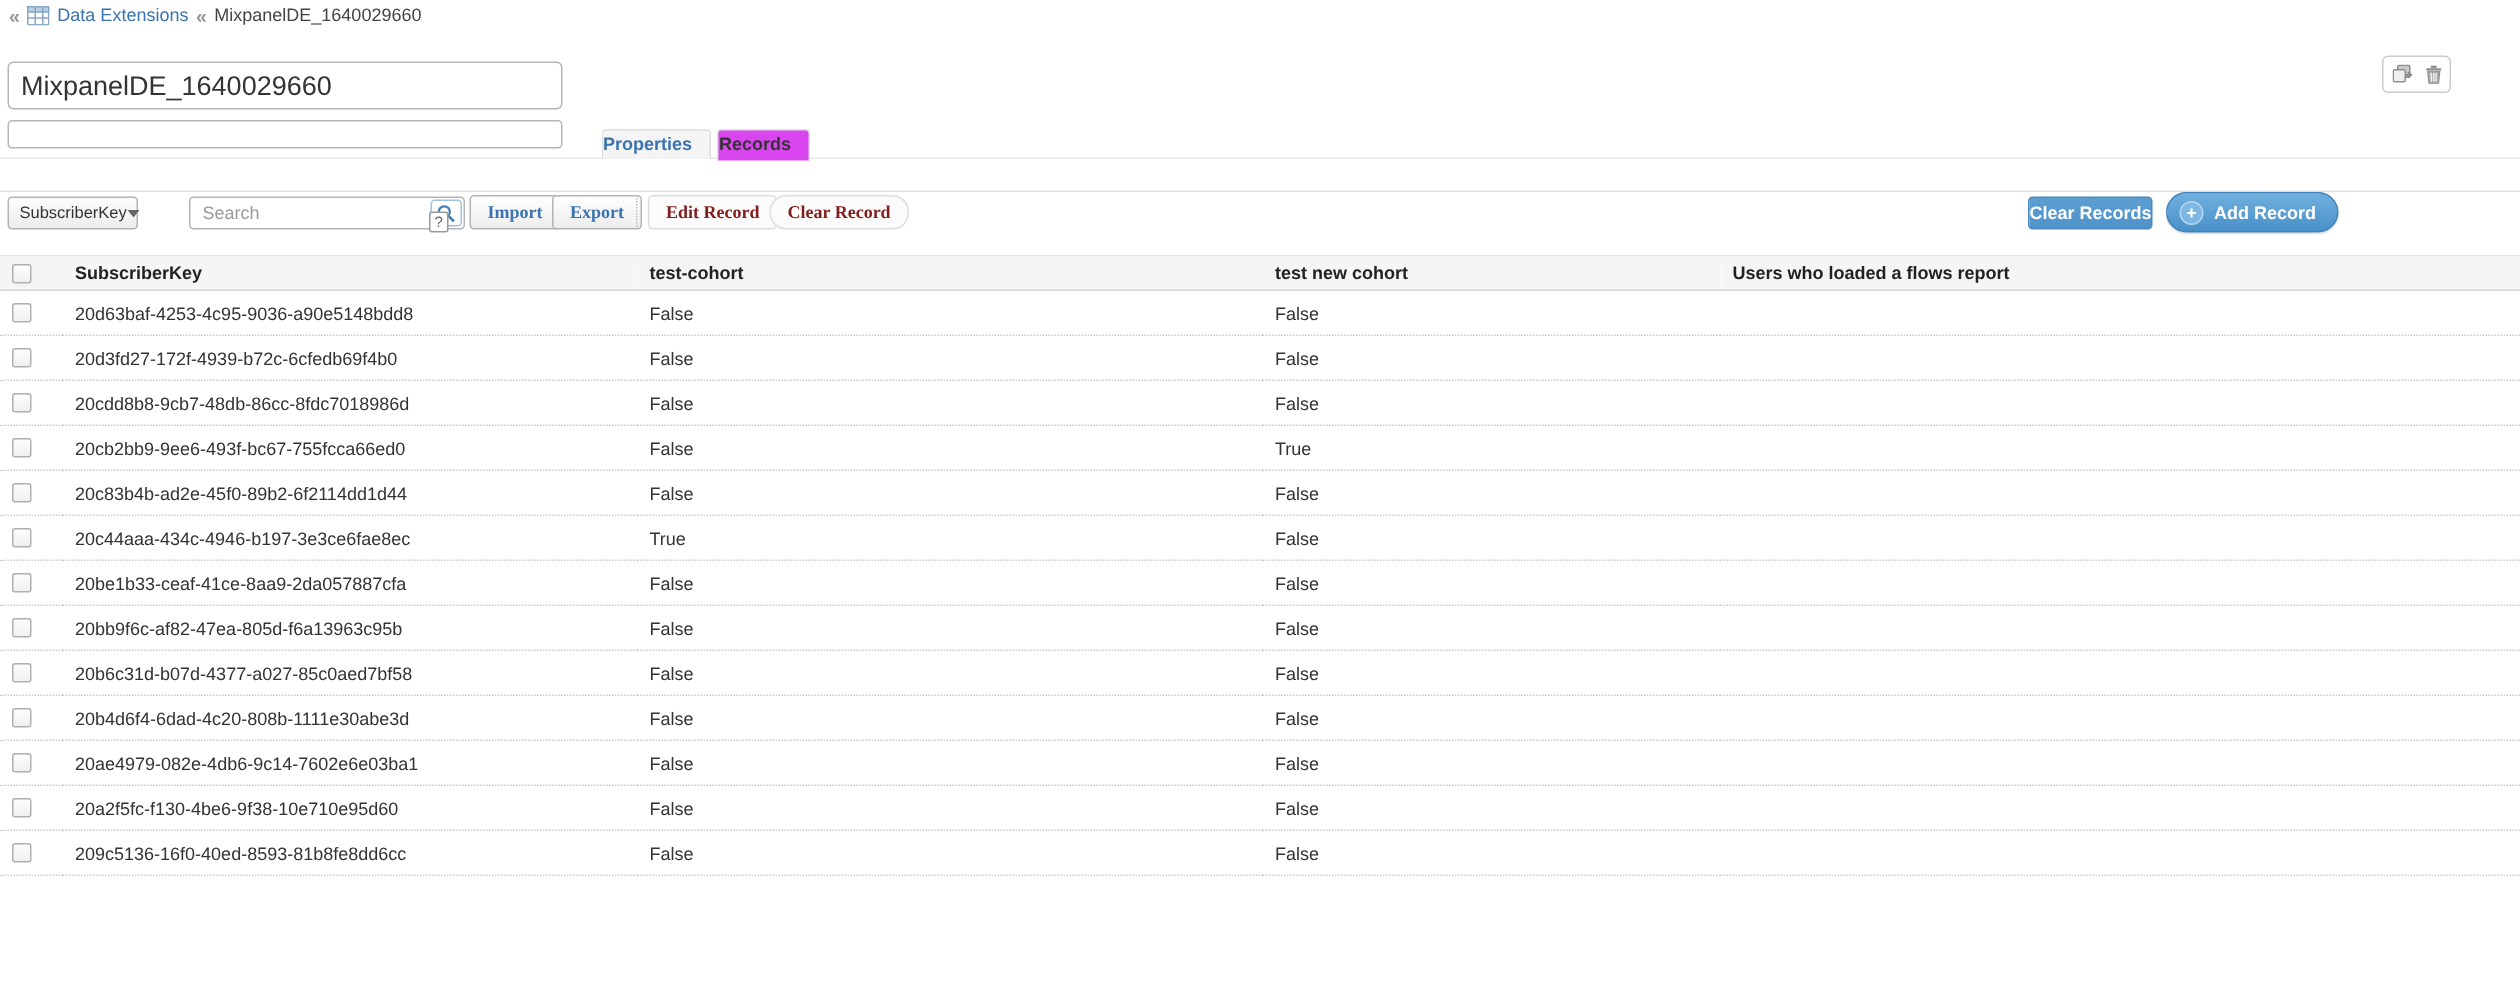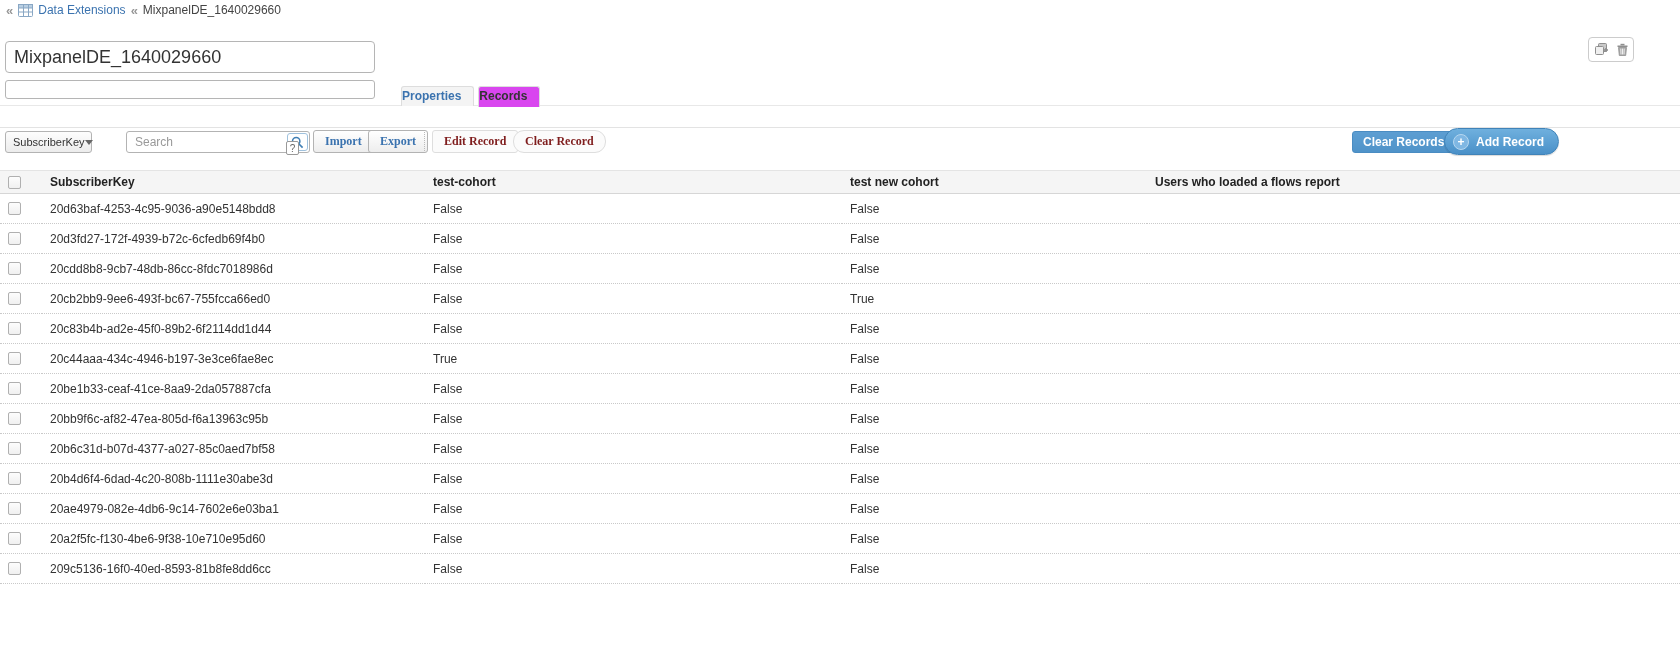--- a/index.html
+++ b/index.html
@@ -37,21 +37,21 @@
   .search-input::placeholder { color: #999; }
   .search-btn { position: absolute; right: 2px; top: 2px; width: 21px; height: 18px; border: 1px solid #9fc1dd; border-radius: 3px; background: #fff; display: flex; align-items: center; justify-content: center; cursor: pointer; }
   .help-box { position: absolute; left: 286px; top: 141px; width: 13px; height: 14px; border: 1px solid #999; border-radius: 2px; background: #fff; color: #666; font-size: 10px; text-align: center; line-height: 13px; cursor: pointer; }
 
   .btn { position: absolute; top: 130px; height: 23px; padding: 0 11px; border: 1px solid #b3b3b3; border-radius: 3px; background: linear-gradient(#ffffff, #ededed); font-family: Liberation Serif, serif; font-size: 12px; font-weight: bold; color: #3b73af; cursor: pointer; }
   .btn-import { left: 313px; }
   .btn-export { left: 368px; }
   .toolbar-sep { position: absolute; left: 424px; top: 132px; height: 19px; width: 0; border-left: 1px dotted #bbb; }
   .btn.disabled { left: 432px; color: #7f1d1d; border-color: #dedede; background: #fbfbfb; cursor: default; }
   .btn.disabled2 { left: 513px; border-radius: 11px; }
-  .btn-clear-records { position: absolute; left: 1352px; top: 131px; height: 22px; padding: 0 10px; border: 1px solid #4a8cc2; border-radius: 3px; background: linear-gradient(#5d9ed2, #4f93c9); color: #fff; font-size: 12px; font-weight: bold; font-family: "Liberation Sans", sans-serif; cursor: pointer; }
+  .btn-clear-records { position: absolute; left: 1352px; top: 131px; height: 22px; padding: 0 0; border: 1px solid #4a8cc2; border-radius: 3px; background: linear-gradient(#5d9ed2, #4f93c9); color: #fff; font-size: 12px; font-weight: bold; font-family: "Liberation Sans", sans-serif; cursor: pointer; }
   .btn-add-record { position: absolute; left: 1444px; top: 128px; height: 27px; padding: 0 14px 0 8px; border: 1px solid #4083b8; border-radius: 14px; background: linear-gradient(#6fb0de, #4a90c8); color: #fff; font-size: 12px; font-weight: bold; font-family: "Liberation Sans", sans-serif; display: flex; align-items: center; gap: 7px; cursor: pointer; box-shadow: 0 1px 1px rgba(0,0,0,0.15); }
   .plus-circle { width: 16px; height: 16px; border-radius: 50%; background: #7fb7e3; border: 1px solid #b6d7f0; color: #fff; font-size: 12px; font-weight: bold; line-height: 14px; text-align: center; }
 
   
   .records-table { position: absolute; left: 0; top: 170px; width: 1680px; border-collapse: collapse; table-layout: fixed; }
   .records-table th { height: 23px; text-align: left; padding: 0 0 0 8px; font-size: 12px; font-weight: bold; color: #222; background: #f5f5f5; border-top: 1px solid #e4e4e4; border-bottom: 1px solid #d6d6d6; overflow: hidden; white-space: nowrap; }
   .records-table td { height: 30px; font-size: 12px; color: #333; padding: 0 0 0 8px; border-bottom: 1px dotted #c9c9c9; overflow: hidden; white-space: nowrap; }
   .checkbox { width: 13px; height: 13px; border: 1px solid #b0b0b0; border-radius: 2px; background: linear-gradient(#fdfdfd, #f0f0f0); cursor: pointer; }
 </style>
 </head>

